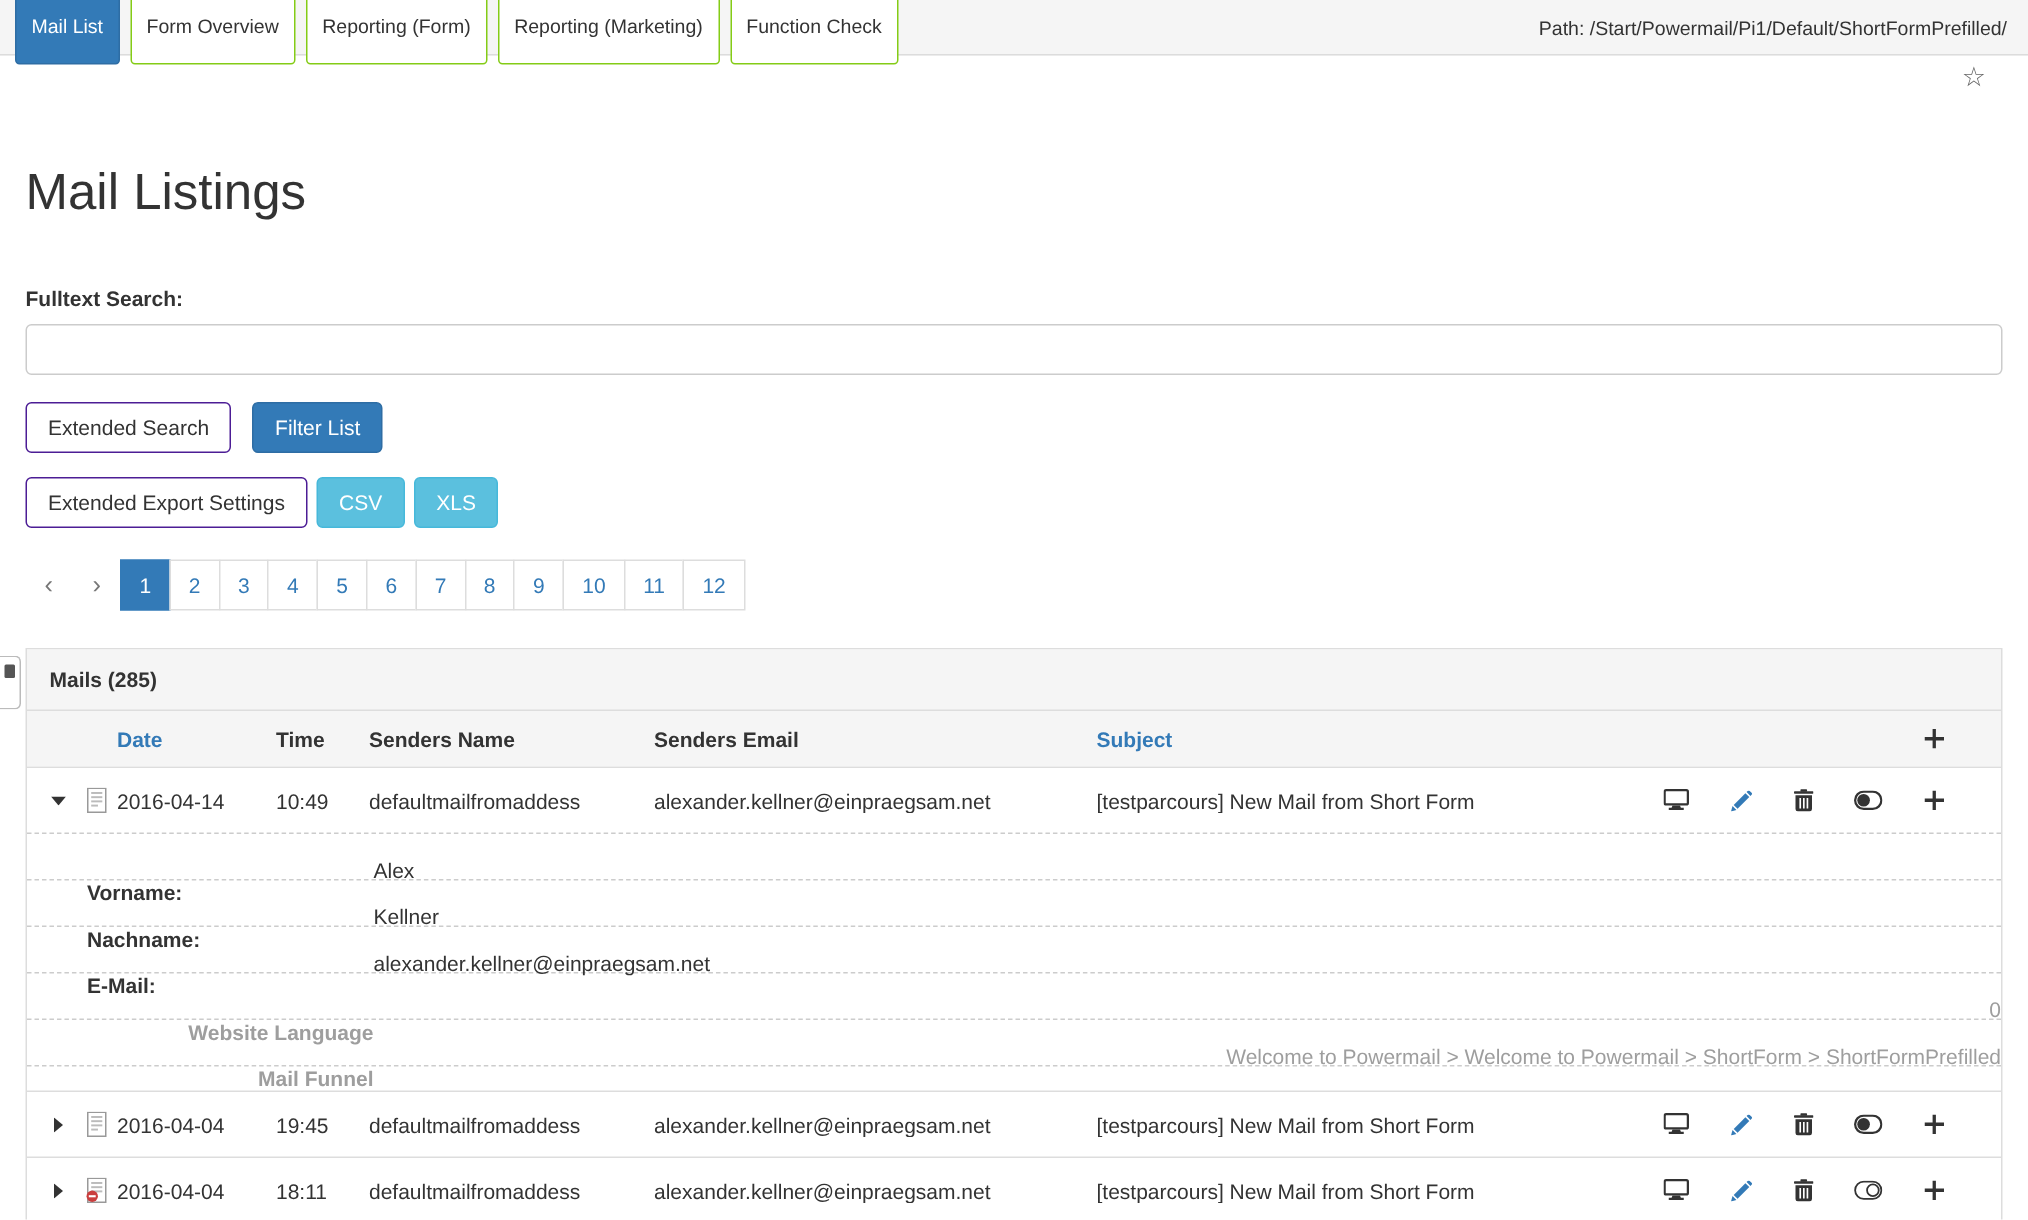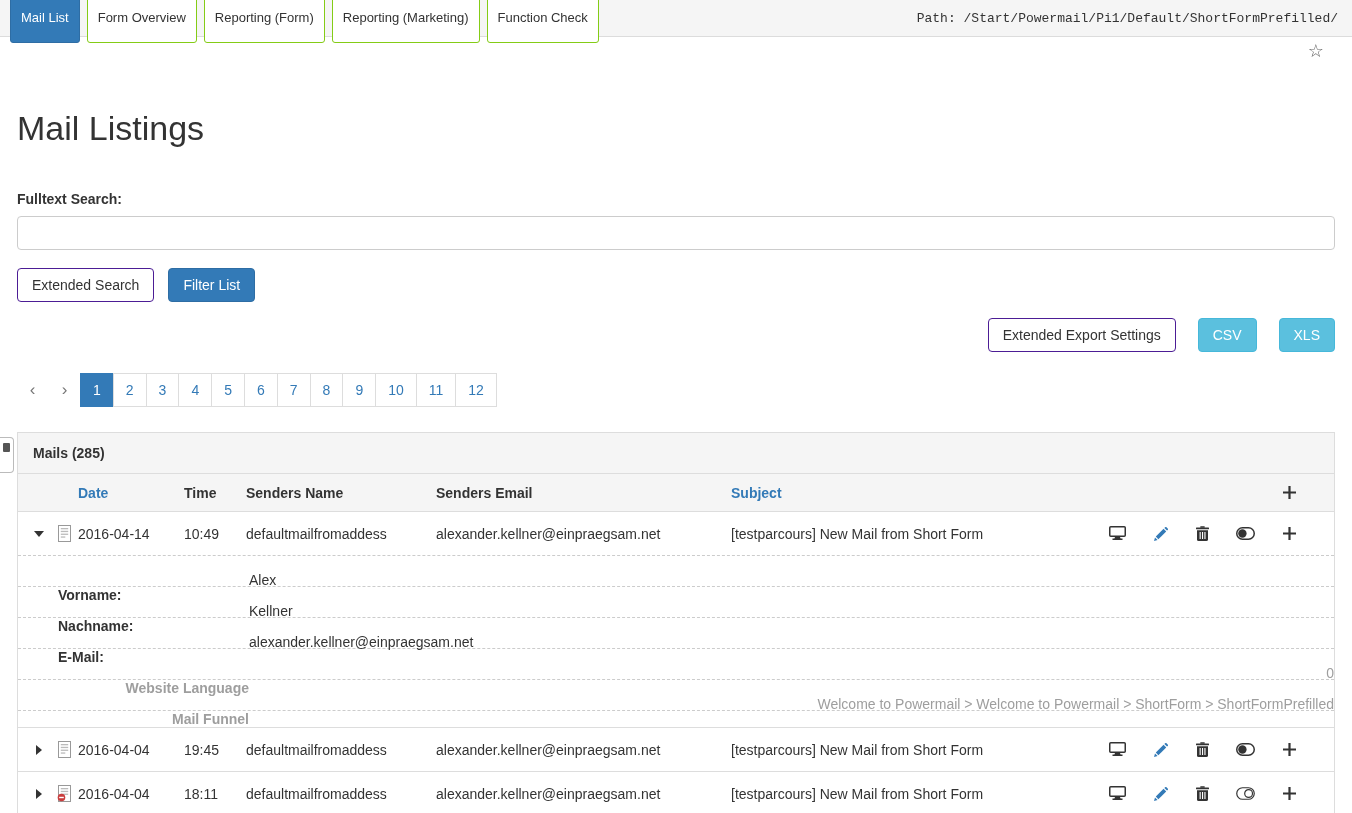--- a/index.html
+++ b/index.html
@@ -15,39 +15,39 @@
     height:37px; display:flex; align-items:center; justify-content:space-between;
     padding:0 14px 0 10px;
   }
   .tabs { display:flex; gap:7px; }
   .tab-btn {
     font-family:"Liberation Sans", sans-serif; font-size:13px;
     padding:16px 10px; background:#fff; border:1px solid #84cc16; border-radius:3px;
     color:#333; cursor:pointer; line-height:1.2;
   }
   .tab-btn.active { background:#337ab7; border-color:#2e6da4; color:#fff; }
-  .path-label { font-size:13px; color:#333;font-family:Liberation Mono, monospace; }
+  .path-label { font-size:13px; color:#333; }
   .docheader-row2 { height:28px; display:flex; justify-content:flex-end; align-items:center; padding-right:28px; }
   .star { color:#666; font-size:18px; line-height:1; cursor:pointer; }
   
   .content { padding:0 17px; }
   h1 { font-size:34px; font-weight:400; color:#333; margin:44px 0 18px; }
   .search-label { font-weight:bold; margin-bottom:9px;margin-top:43px; }
   .search-input {
     width:100%; height:34px; border:1px solid #ccc; border-radius:4px;
     padding:6px 12px; font-size:14px; font-family:inherit; color:#333; outline:none;
   }
   .btn-row { margin-top:18px; display:flex; gap:14px; }
   .btn {
     font-family:inherit; font-size:14px; padding:7px 14px; border-radius:4px;
     border:1px solid #4c1d95; background:#fff; color:#333; cursor:pointer; line-height:1.3;
   }
   .btn-primary { background:#337ab7; border-color:#2e6da4; color:#fff; }
   .btn-info { background:#5bc0de; border-color:#46b8da; color:#fff; }
-  .export-row { margin-top:16px; display:flex; justify-content:flex-end; gap:22px; }
+  .export-row { margin-top:16px; display:flex; justify-content:flex-start; gap:6px; }
   
   .pagination { margin-top:21px; display:flex; }
   .page-item {
     min-width:33px; height:34px; line-height:32px; text-align:center; padding:0 12px;
     border:1px solid #ddd; margin-left:-1px; background:#fff; color:#337ab7;
     font-size:14px; cursor:pointer; user-select:none;
   }
   .page-item.arrow { border-color:transparent; background:transparent; color:#777; font-size:17px; }
   .page-item.active { background:#337ab7; border-color:#337ab7; color:#fff; }
   

